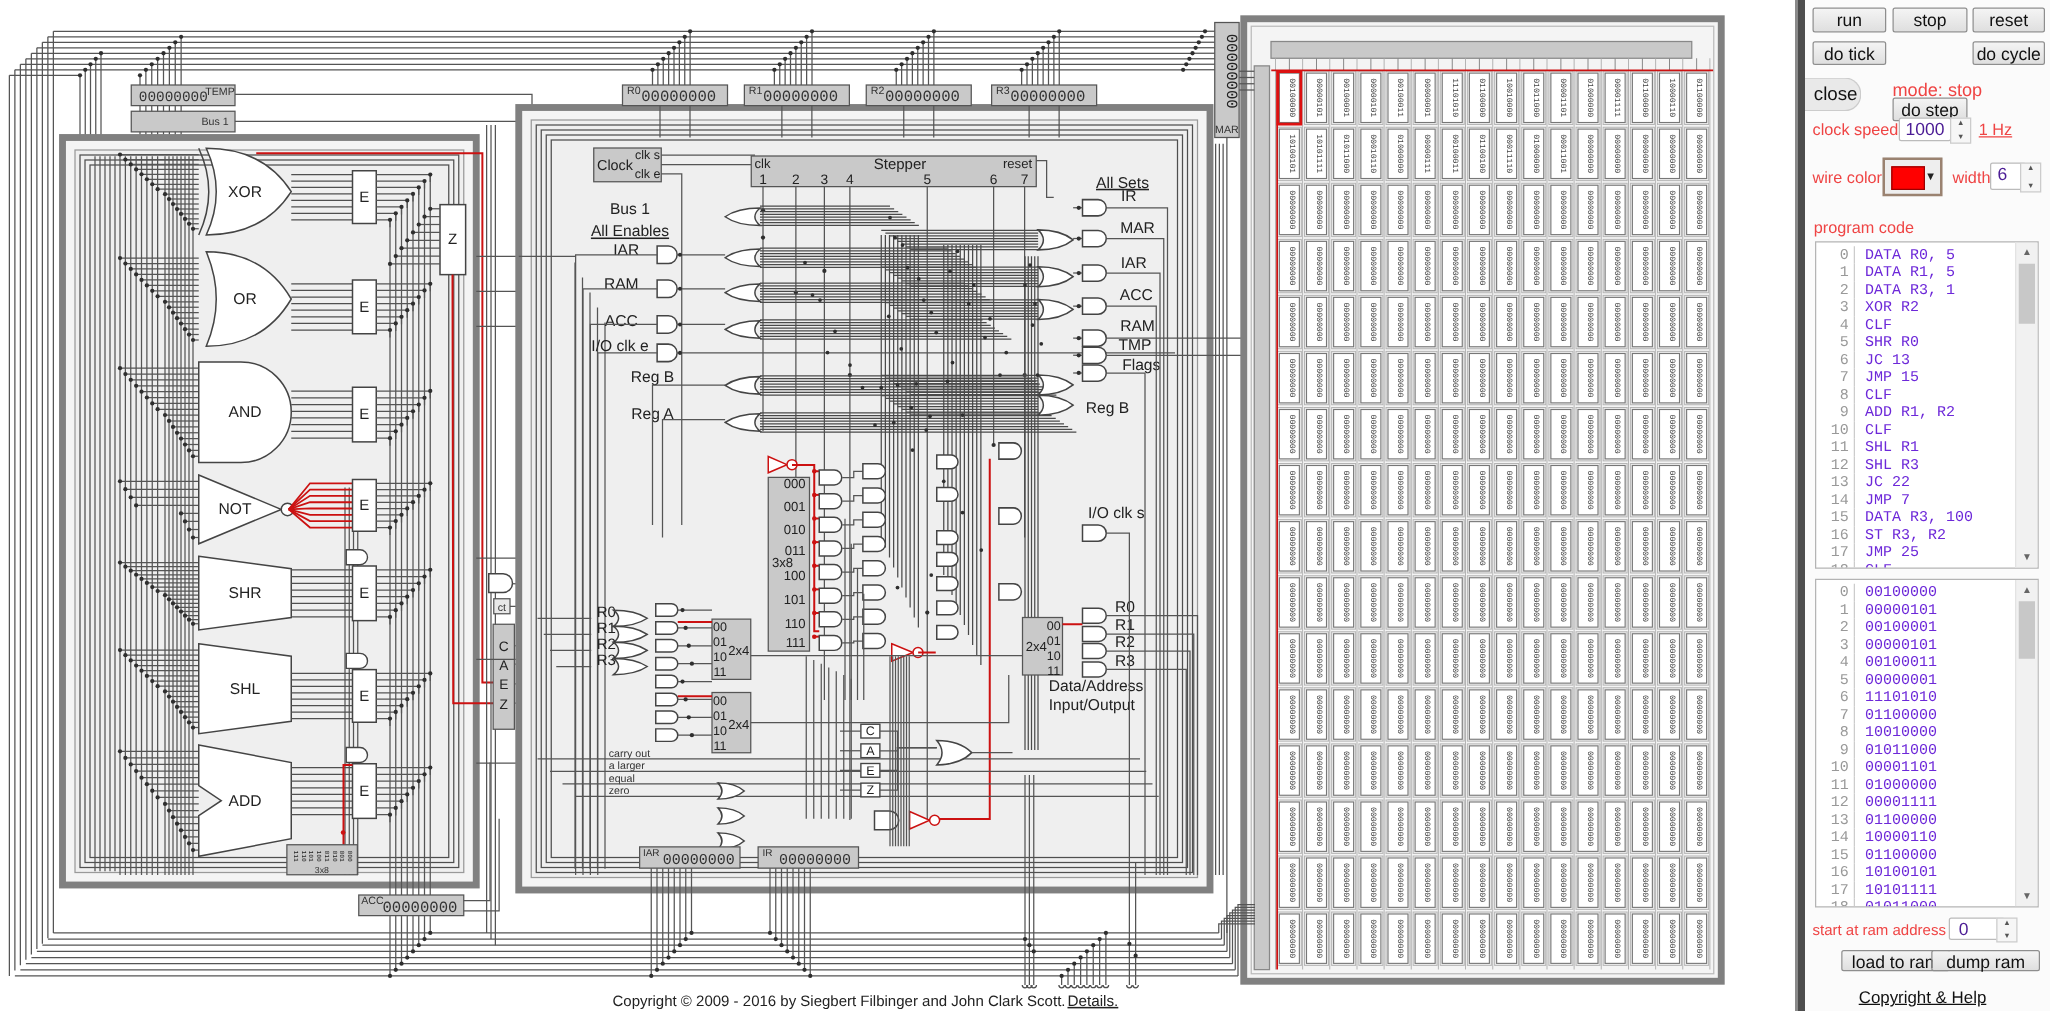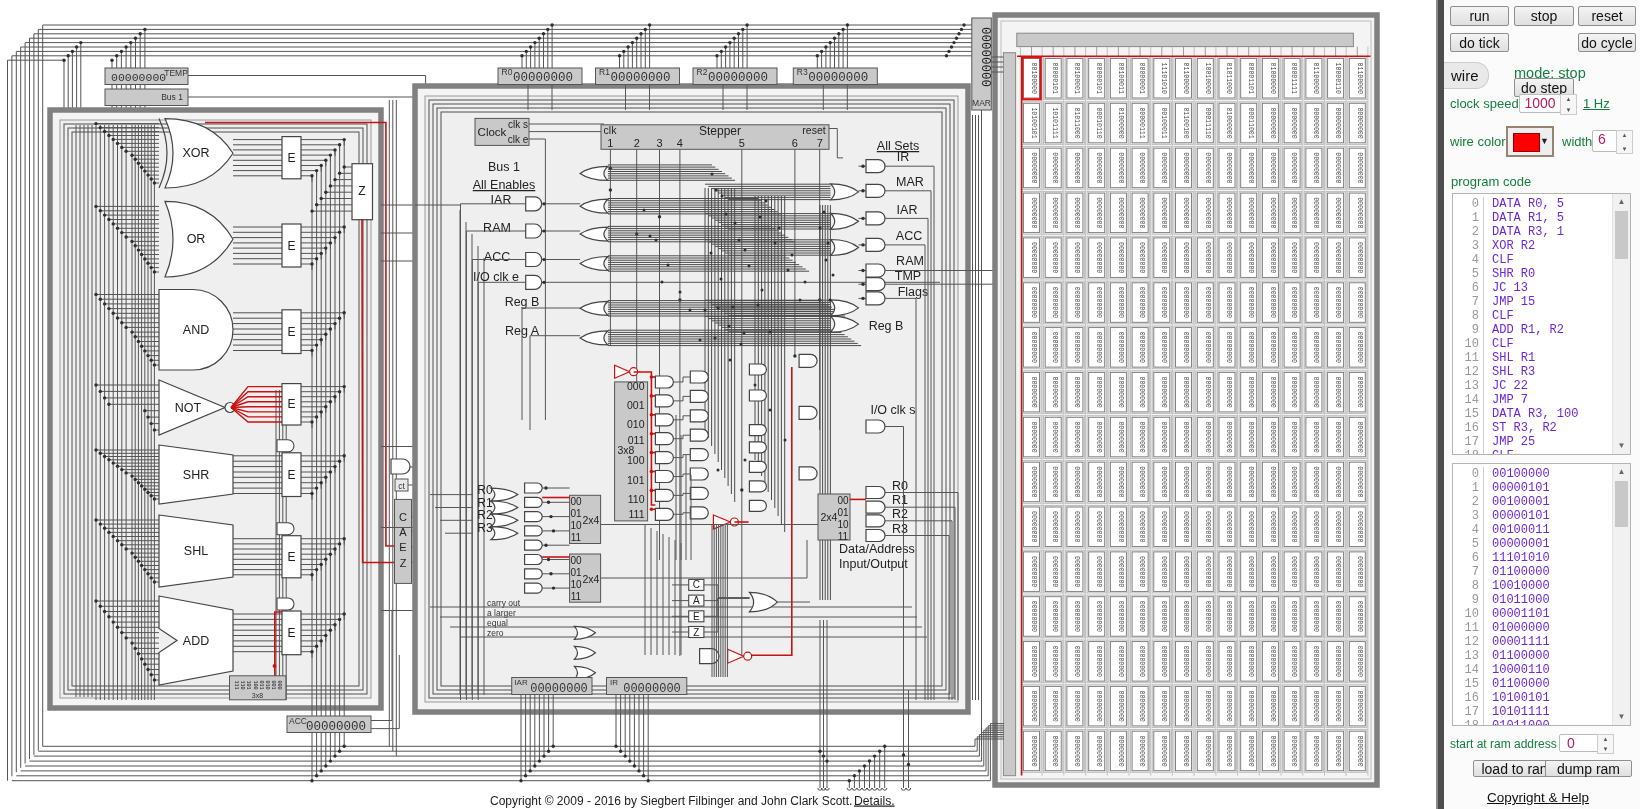--- a/index.html
+++ b/index.html
@@ -4,22 +4,22 @@
 html,body{margin:0;padding:0;background:#fff;width:1640px;height:809px;overflow:hidden;
   font-family:"Liberation Sans",sans-serif;}
 #wrap{position:relative;width:1640px;height:809px;}
 #canvas{position:absolute;left:0;top:0;}
 #panel{position:absolute;left:1436px;top:0;width:204px;height:809px;background:#fbfbfb;}
 #sep{position:absolute;left:0;top:0;width:8px;height:809px;background:linear-gradient(to right,#8a8a8a 0 2px,#4d4d4d 2px);}
 .btn{position:absolute;background:linear-gradient(to bottom,#f4f4f4,#dfdfdf);border:1px solid #8e8e8e;
   font-family:"Liberation Sans",sans-serif;font-size:14px;color:#111;padding:0;border-radius:2px;}
 #close{position:absolute;left:8px;top:62px;width:37px;height:25px;background:#e9e9e9;border:1px solid #ccc;
   border-left:none;border-radius:0 13px 13px 0;font-size:15px;color:#111;line-height:25px;padding-left:7px;}
-.lbl{position:absolute;font-size:13px;color:#15803d;white-space:nowrap;}
-.inp{position:absolute;background:#fff;border:1px solid #bbb;border-radius:2px;font-size:14px;color:#be185d;
+.lbl{position:absolute;font-size:13px;color:#ef4444;white-space:nowrap;}
+.inp{position:absolute;background:#fff;border:1px solid #bbb;border-radius:2px;font-size:14px;color:#4c1d95;
   line-height:17px;}
 .spin{position:absolute;width:15px;border:1px solid #ccc;background:#f6f6f6;display:flex;flex-direction:column;
   align-items:center;justify-content:space-between;}
 .spin span{font-size:6px;color:#555;line-height:1;padding:1px 0;}
 #swatch{position:absolute;left:70px;top:126px;width:44px;height:27px;border:2px solid #9a8270;background:#eee;}
 #red{position:absolute;left:5px;top:5px;width:25px;height:17px;background:#f00;border:1px solid #900;}
 #caret{position:absolute;right:3px;top:8px;font-size:9px;color:#222;}
 .tarea{position:absolute;width:177px;background:#fff;border:1px solid #b4b4b4;overflow:hidden;}
 .scroll{position:absolute;right:0;top:0;bottom:0;width:17px;background:#f1f1f1;border-left:1px solid #e3e3e3;}
 .sarr{width:17px;height:16px;font-size:8px;color:#666;text-align:center;line-height:16px;}
@@ -2455,21 +2455,21 @@
 <button class="btn" style="left:78px;top:6px;width:60px;height:20px;">stop</button>
 
 <button class="btn" style="left:142px;top:6px;width:58px;height:20px;">reset</button>
 
 <button class="btn" style="left:14px;top:33px;width:59px;height:19px;">do tick</button>
 
 <button class="btn" style="left:78px;top:33px;width:60px;height:19px;margin-top:45px;">do step</button>
 
 <button class="btn" style="left:142px;top:33px;width:58px;height:19px;">do cycle</button>
 
-<div id="close">wire</div>
+<div id="close">close</div>
 
 <div class="lbl" style="left:78px;top:65px;font-size:14.5px;">mode: stop</div>
 
 <div class="lbl" style="left:14px;top:96px;">clock speed</div>
 
 <div class="inp" style="left:83px;top:94px;width:40px;height:17px;text-align:center;">1000</div>
 
 <div class="spin" style="left:124px;top:94px;height:19px;">
         <span>▲</span>
         <span>▼</span>

